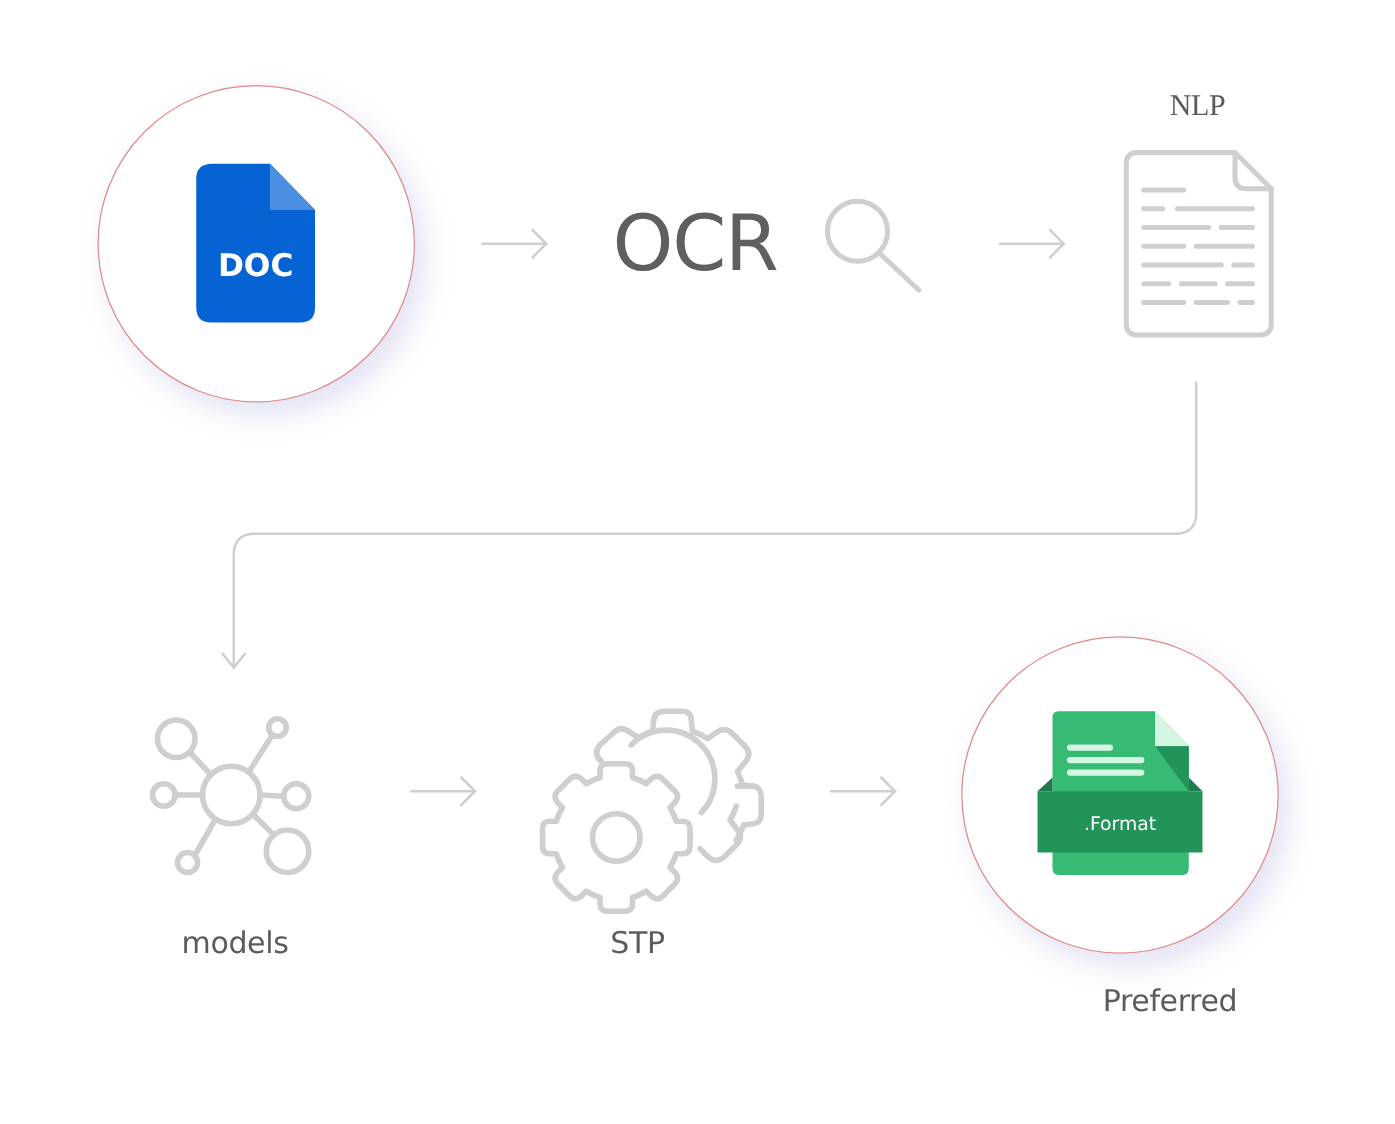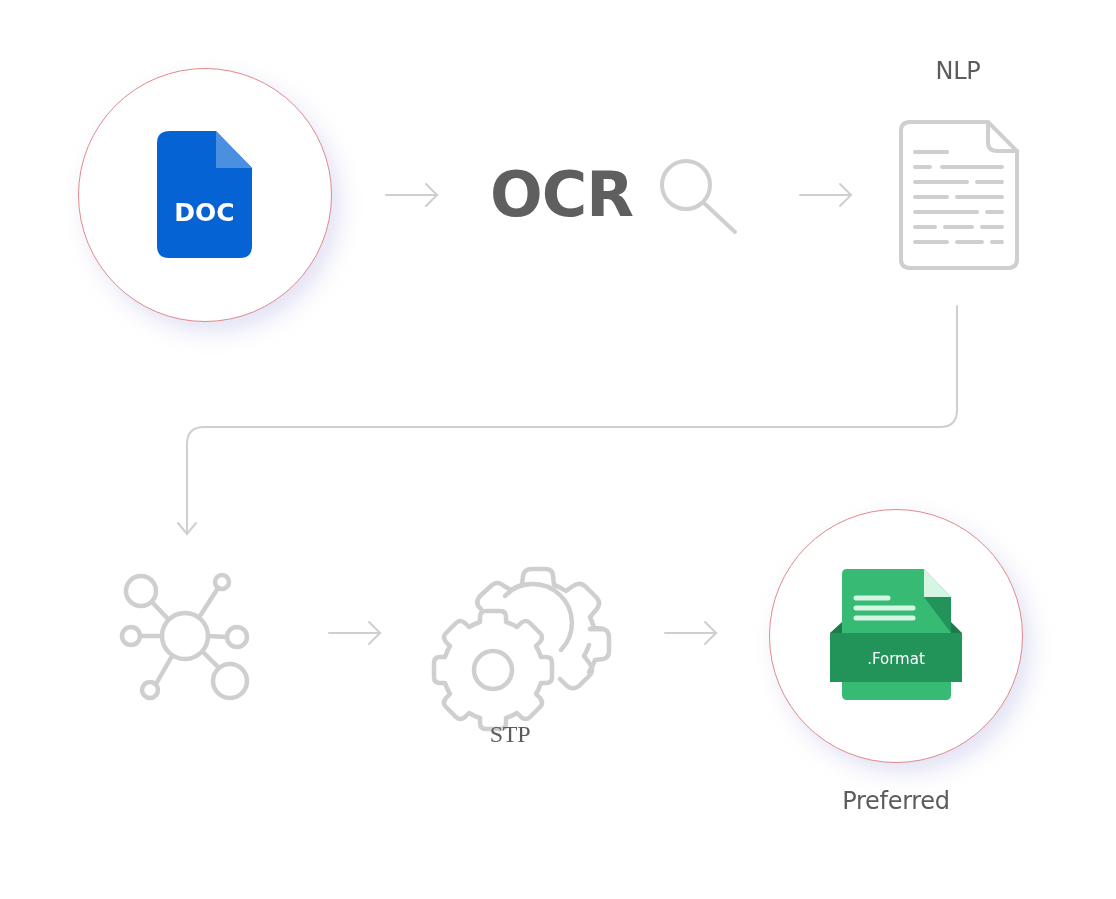--- a/index.html
+++ b/index.html
@@ -2,21 +2,21 @@
 <html><head>
 <meta charset="utf-8">
 <style>
   html, body { margin: 0; padding: 0; background: #ffffff; }
   body { width: 1116px; height: 899px; position: relative; overflow: hidden;
          font-family: "Liberation Sans", "DejaVu Sans", sans-serif; }
   #canvas { position: absolute; left: 0; top: 0; width: 1116px; height: 899px; }
   .label { position: absolute; color: #5c5c5c; font-family: "DejaVu Sans", sans-serif;
            font-size: 24px; text-align: center; line-height: 32px; font-weight: normal; letter-spacing: -0.3px; }
   .ocr-title { position: absolute; left: 490px; top: 155px; color: #5f5f5f;
-               font-family: "DejaVu Sans", sans-serif; font-weight: bold; font-size: 62px;
+               font-family: "DejaVu Sans", sans-serif; font-weight: normal; font-size: 62px;
                letter-spacing: -1px; line-height: 80px; }
   .halo { position: absolute; border-radius: 50%; background: #fff;
           border: 1px solid #e08a8a;
           box-shadow: 8px 10px 22px rgba(150,150,220,0.28); }
 </style>
 </head>
 <body>
 
 <div class="halo" style="left:78px; top:68px; width:252px; height:252px;"></div>
 <div class="halo" style="left:769px; top:509px; width:252px; height:252px;"></div>
@@ -119,22 +119,23 @@
       <line x1="856" y1="598" x2="888" y2="598"></line>
       <line x1="856" y1="608" x2="913" y2="608"></line>
       <line x1="856" y1="618" x2="913" y2="618"></line>
     </g>
     <text x="896" y="664" text-anchor="middle" fill="#ffffff" font-family="DejaVu Sans, sans-serif" font-size="15">.Format</text>
   </g>
 </svg>
 
 <div class="ocr-title">OCR</div>
 
-<div class="label" style="left:908px; top:55px; width:100px;">NLP</div>
+<div class="label" style="left:908px; top:69px; width:100px;font-family:Liberation Serif, serif;">NLP</div>
 
 <div class="label" style="left:98px; top:738px; width:180px;">
+  <div>models</div>
 </div>
 
-<div class="label" style="left:460px; top:718px; width:100px;font-family:Liberation Serif, serif;">STP</div>
+<div class="label" style="left:460px; top:738px; width:100px;">STP</div>
 
-<div class="label" style="left:796px; top:785px; width:200px;">
+<div class="label" style="left:836px; top:785px; width:200px;">
   <div>Preferred</div>
 </div>
 
 </body></html>

